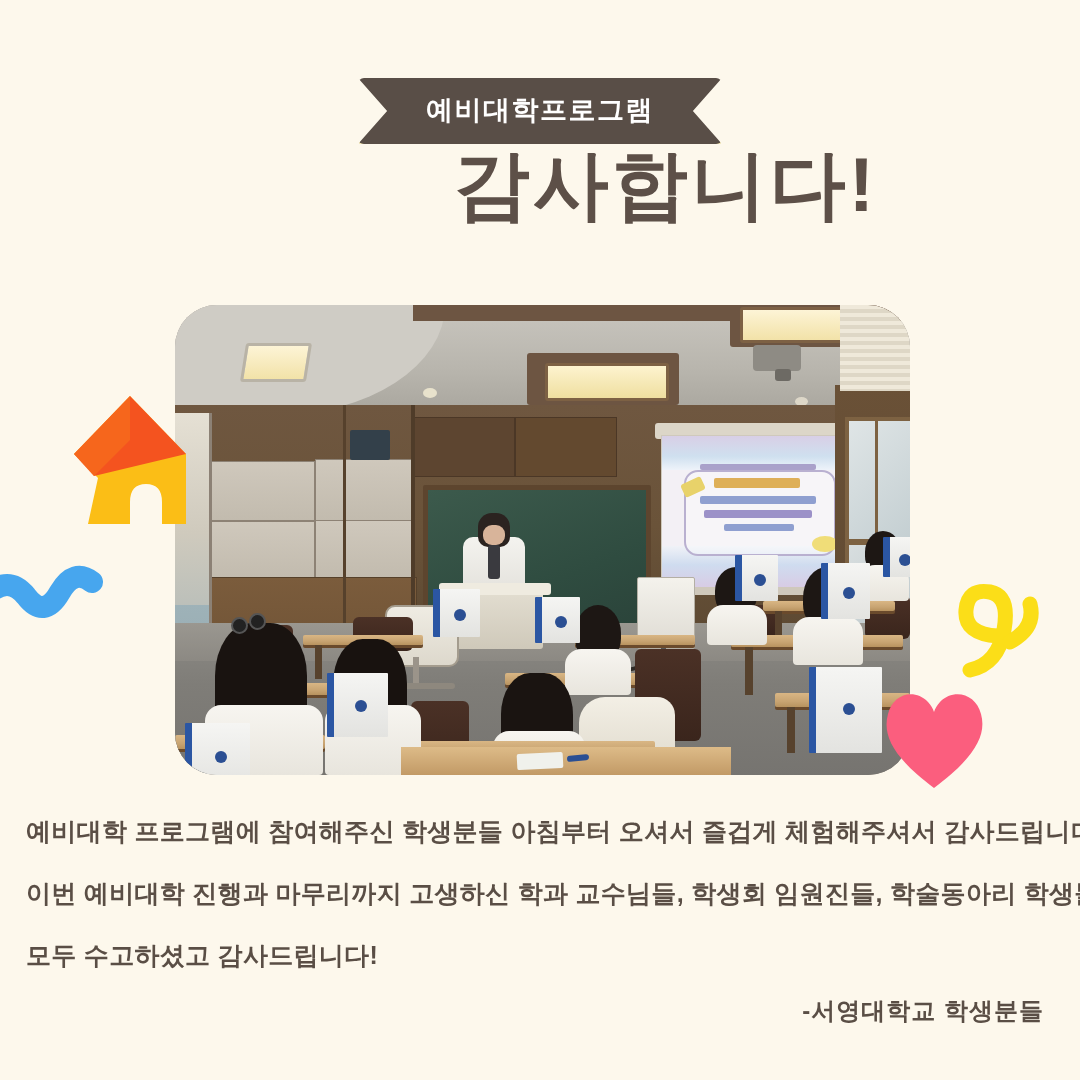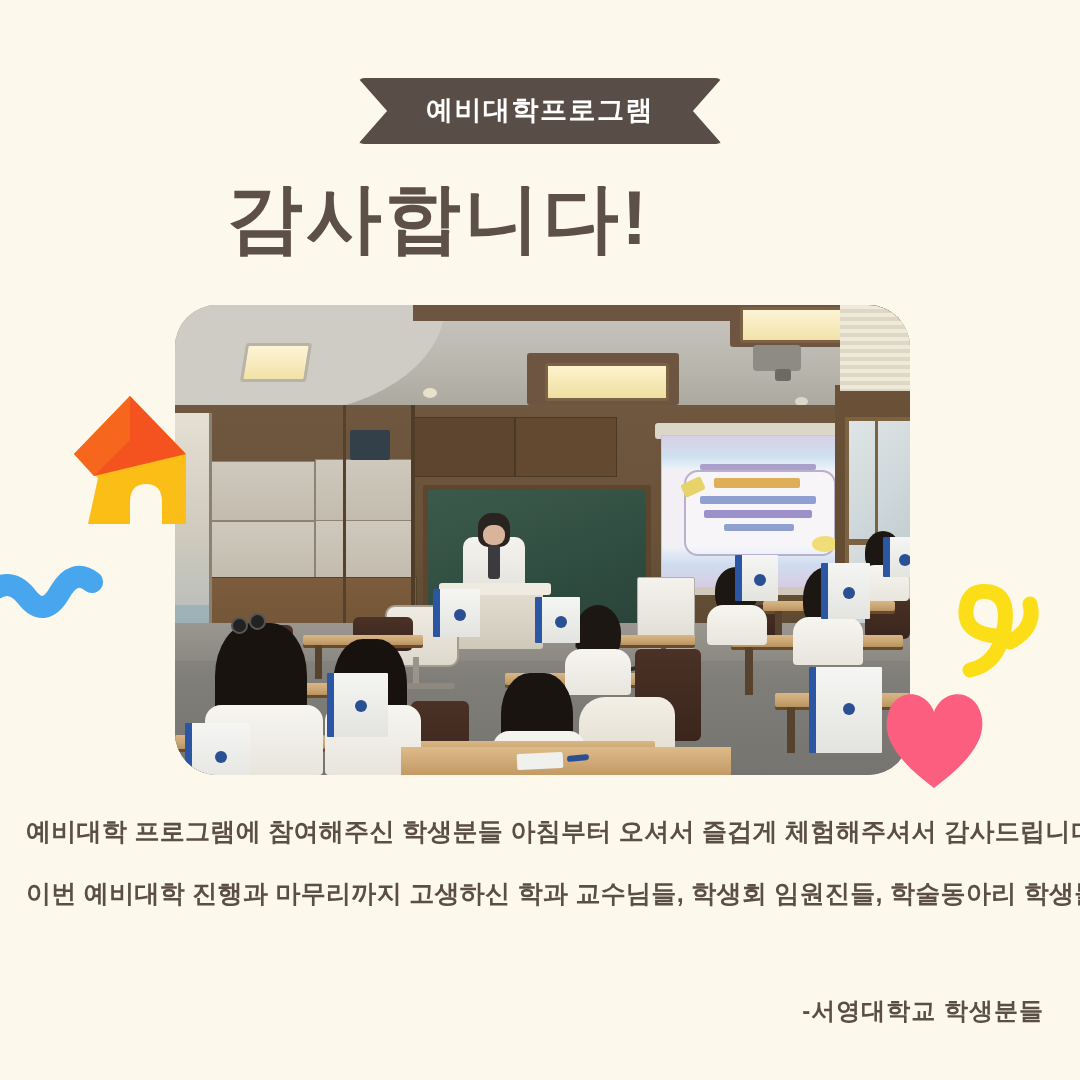--- a/index.html
+++ b/index.html
@@ -55,23 +55,23 @@
     font-size: 27px;
     font-weight: bold;
     letter-spacing: 1.5px;
     padding-bottom: 2px;
   }
 
   
   #main-title {
     position: absolute;
     left: 0;
-    top: 176px;
+    top: 143px;
     width: 877px;
-    text-align: center;
+    text-align: right;
     color: #5d5048;
     font-size: 76px;
     font-weight: bold;
     letter-spacing: 3px;
     line-height: 1.1;
   }
 
   
   #photo-frame {
     position: absolute;
@@ -636,17 +636,18 @@
   </svg>
 
   <svg id="sticker-heart" viewBox="0 0 112 110">
     <path d="M56 104 C16 74 4 52 10 30 C15 10 36 4 50 18 C53 21 55 25 56 28
              C57 25 59 21 62 18 C76 4 98 10 103 30 C109 52 96 74 56 104 Z" fill="#FB5E7E"></path>
   </svg>
 
   <div id="body-text">
     <div class="body-line">예비대학 프로그램에 참여해주신 학생분들 아침부터 오셔서 즐겁게 체험해주셔서 감사드립니다.</div>
     <div class="body-line">이번 예비대학 진행과 마무리까지 고생하신 학과 교수님들, 학생회 임원진들, 학술동아리 학생들</div>
+    <div class="body-line">모두 수고하셨고 감사드립니다!</div>
   </div>
 
   <div id="signature">-서영대학교 학생분들</div>
 
 </div>
 
 </body></html>

